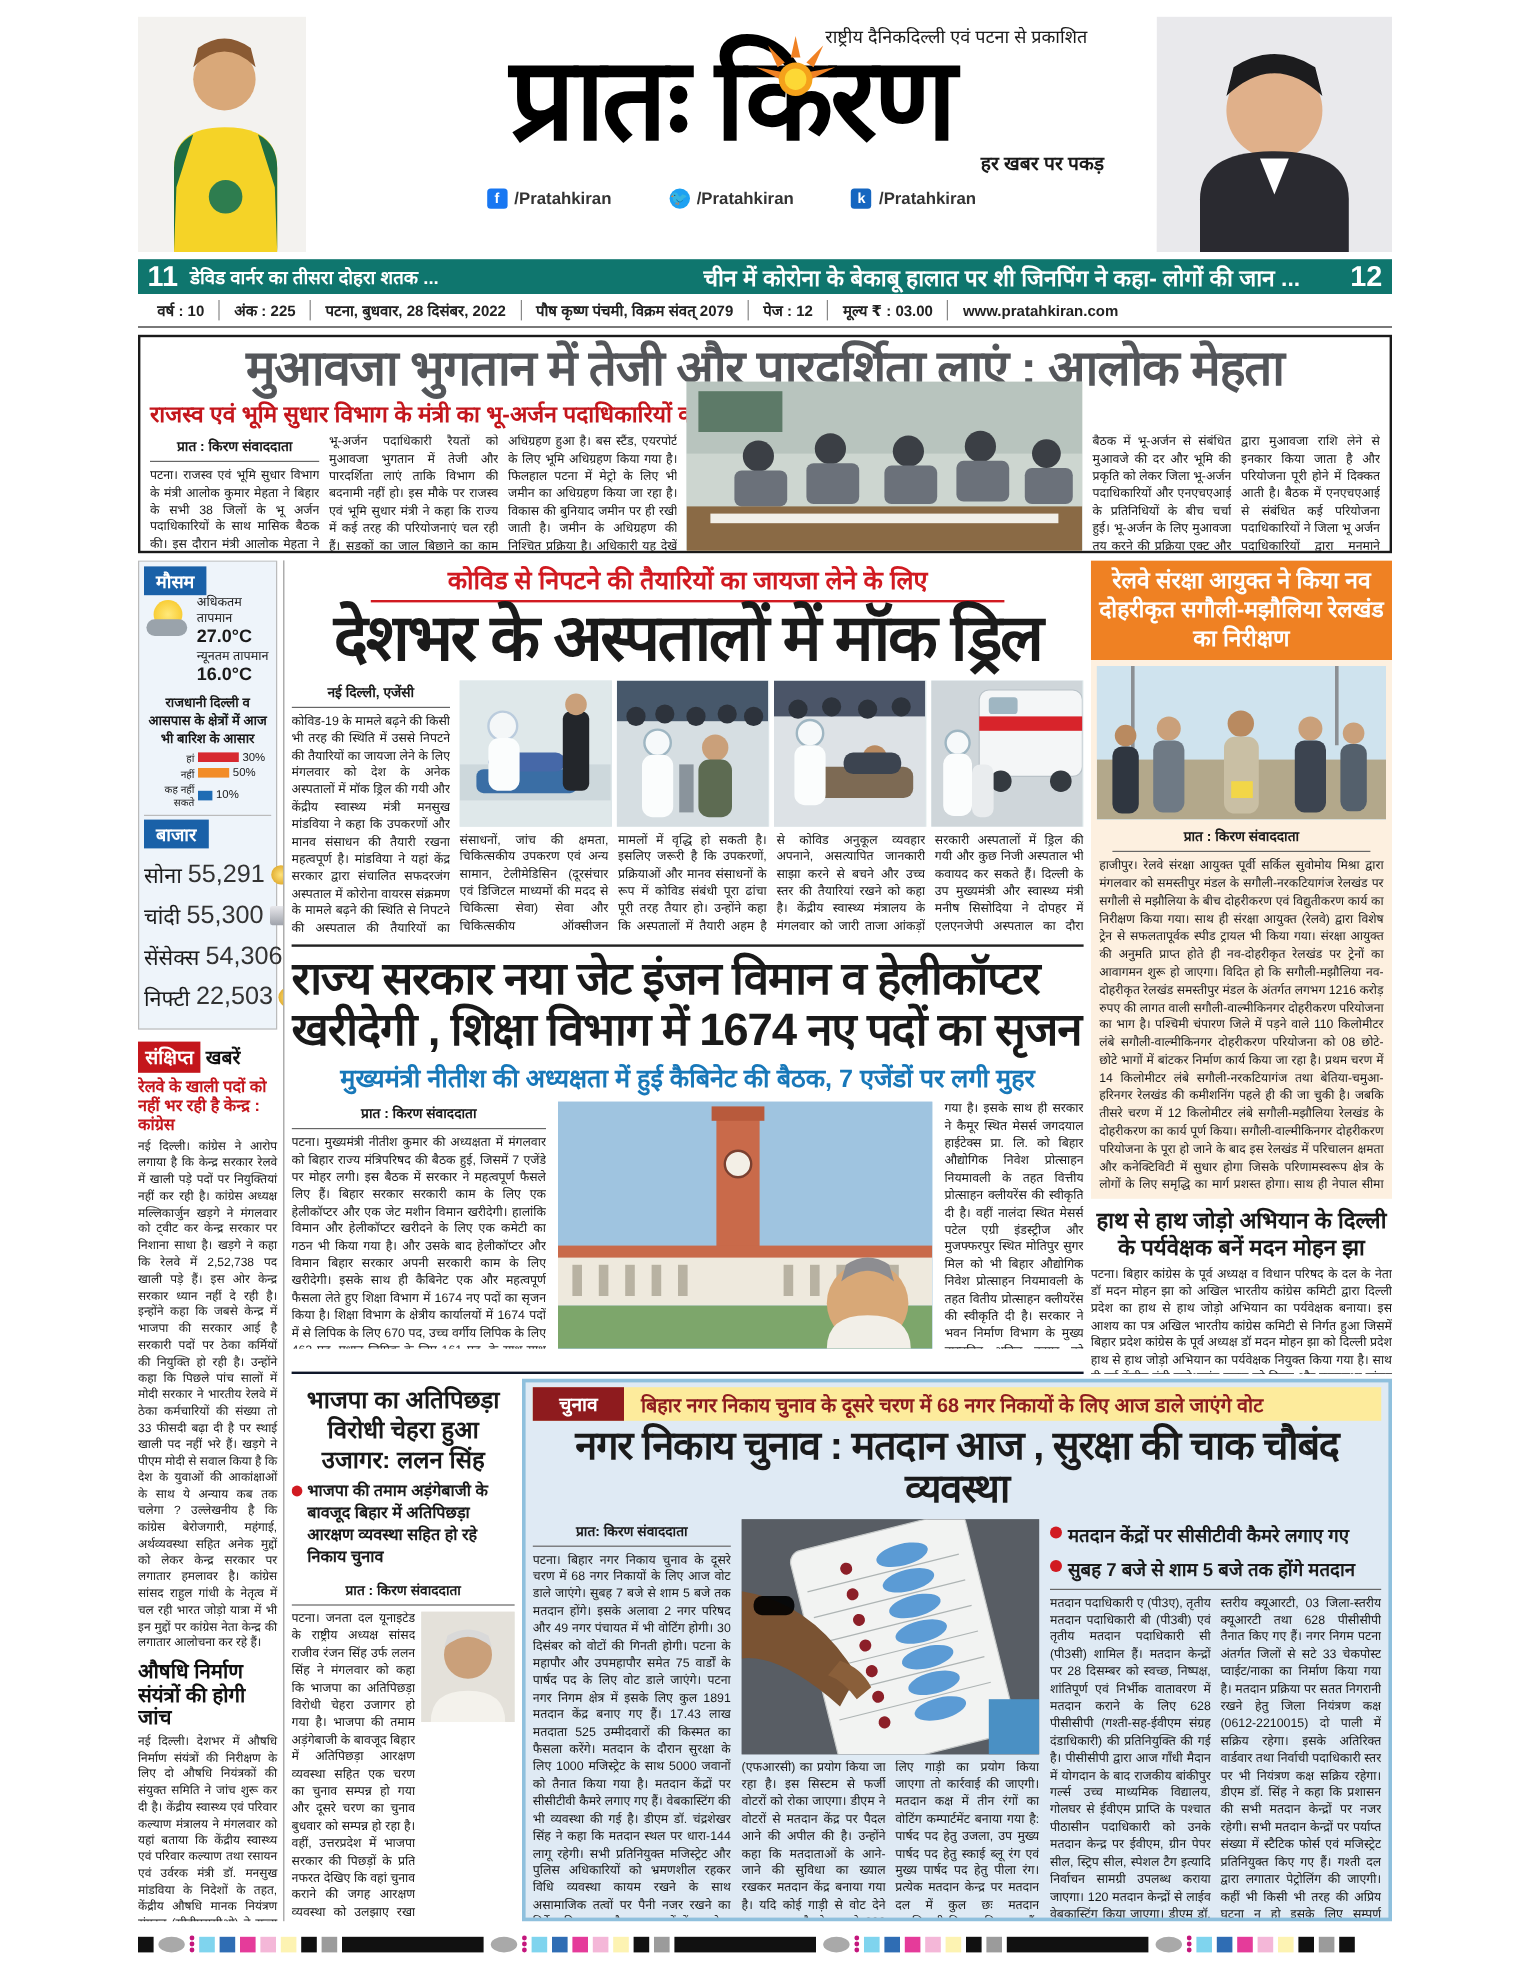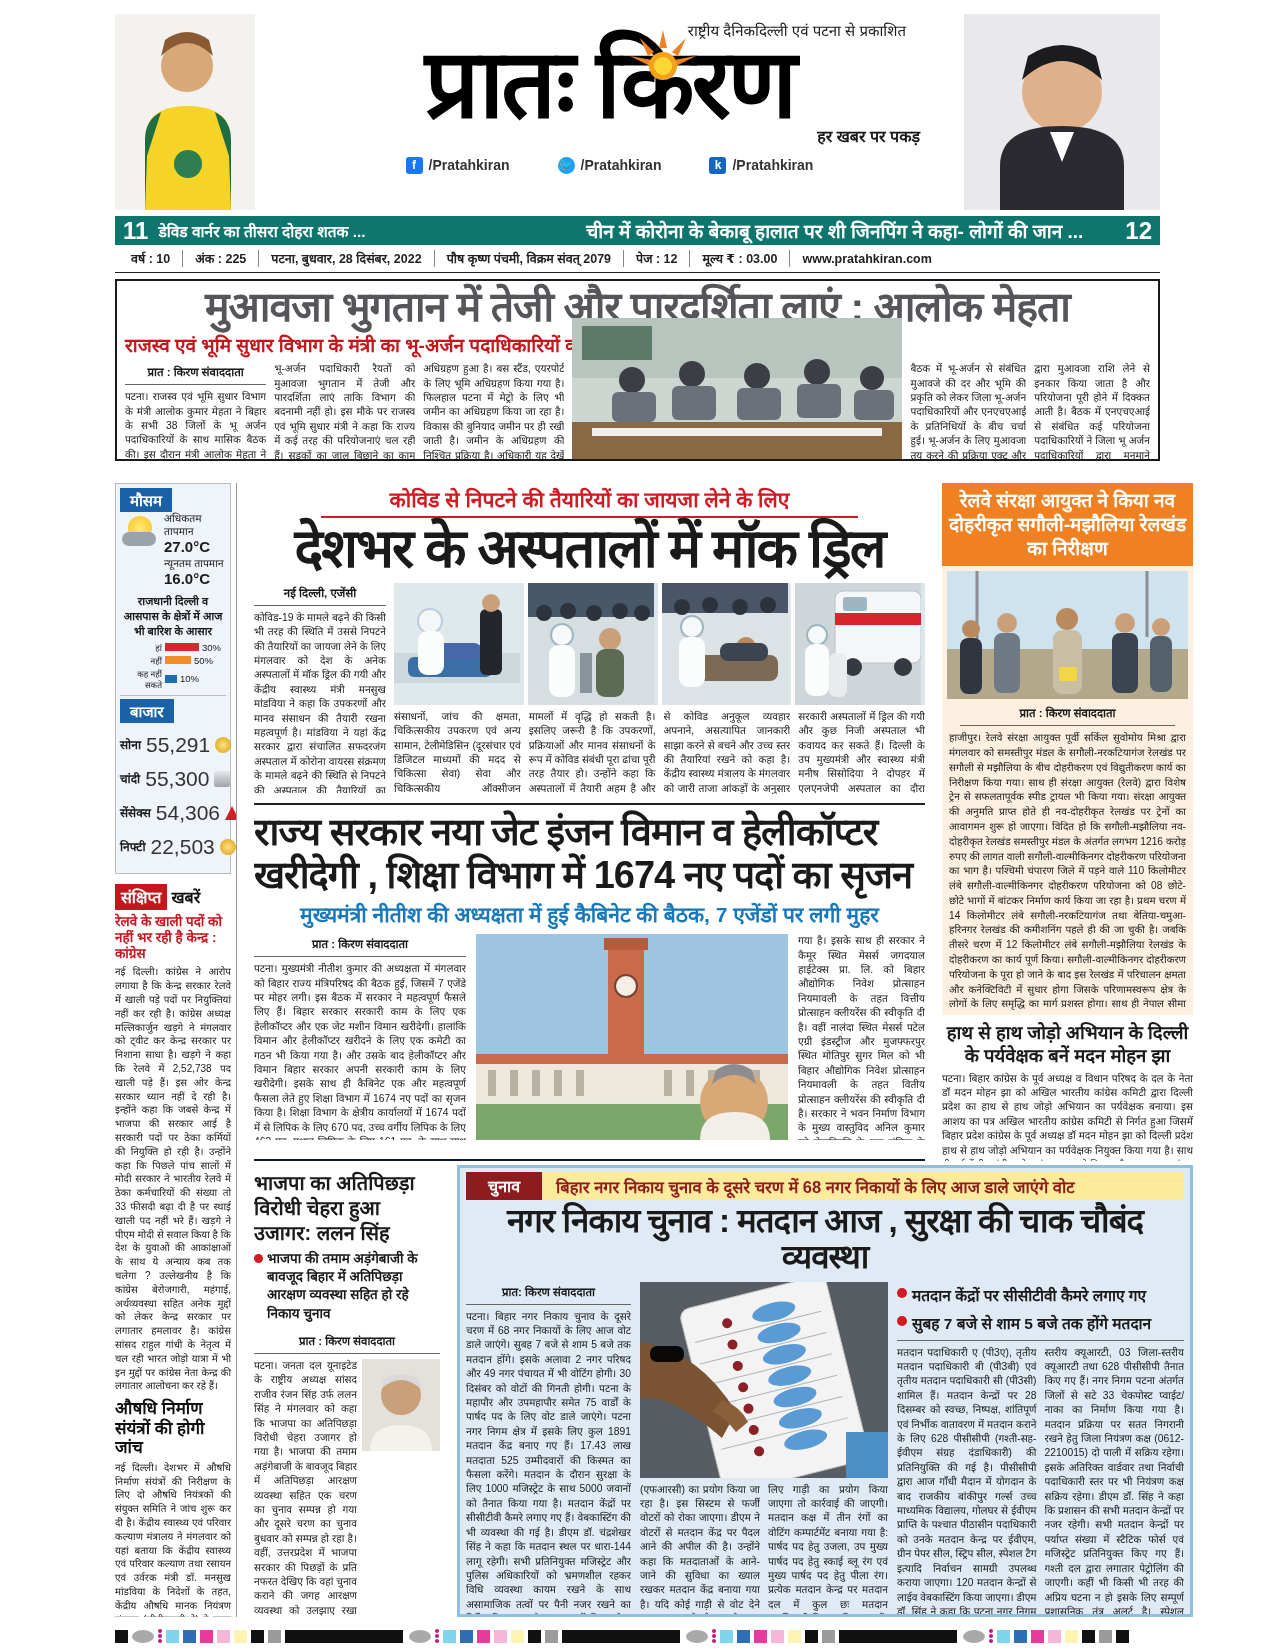--- a/index.html
+++ b/index.html
@@ -34,21 +34,21 @@
   .lead{border:2px solid #1a1a1a;margin-top:6px;padding:4px 8px 6px;height:182px;overflow:hidden}
   .lead-h{font-size:41px;font-weight:800;color:#54565a;text-align:center;letter-spacing:-1px;line-height:1.1}
   .lead-sub{color:#c4161c;font-weight:800;font-size:19px;margin:2px 0 4px;width:58%}
   .lead-row{display:flex;gap:8px}
   .bt{font-size:10.3px;line-height:1.4;text-align:justify;overflow:hidden}
   .byline{font-weight:bold;text-align:center;font-size:11.5px;border-bottom:1px solid #666;padding:2px 0 5px;margin-bottom:5px}
   .lead-c{width:150px;height:104px}
   .lead-ph{width:330px;height:150px;margin-top:-44px;background:#cfd8d2;flex:none}
   .lead-c.r{width:123px}
   
-  .main-grid{display:grid;grid-template-columns:122px 186px 468px 251px;grid-template-rows:322px 352px 452px;gap:4px 17px;margin-top:22px}
+  .main-grid{display:grid;grid-template-columns:122px 186px 468px 251px;grid-template-rows:322px 352px 452px;gap:4px 6px;margin-top:6px}
   .sidebar{grid-column:1;grid-row:1/4;border-right:1px solid #999;padding-right:5px;overflow:hidden}
   .mock{grid-column:2/4;grid-row:1;border-bottom:2px solid #222;overflow:hidden}
   .railcol{grid-column:4;grid-row:1/3;overflow:hidden}
   .cabinet{grid-column:2/4;grid-row:2;overflow:hidden;border-bottom:2px solid #0f172a}
   .lalan{grid-column:2;grid-row:3;overflow:hidden}
   .election{grid-column:3/5;grid-row:3;overflow:hidden}
   
   .box-head{background:#1a61a8;color:#fff;font-weight:800;font-size:15px;display:inline-block;padding:2px 10px}
   .weather{border:1px solid #bbb;background:#eef4fa;padding:4px;font-size:10.5px}
   .w-top{display:flex;gap:4px}
@@ -57,21 +57,21 @@
   .w-cloud{position:absolute;width:34px;height:14px;border-radius:8px;background:#9aa3ab;left:2px;top:16px}
   .w-temps{line-height:1.25}
   .w-temp{font-size:15px;font-weight:bold}
   .w-cap{font-weight:bold;text-align:center;margin:4px 0;font-size:11px}
   .poll-row{display:flex;align-items:center;gap:3px;margin:2px 0}
   .poll-lab{width:42px;text-align:right;font-size:8.5px}
   .poll-bar{height:8px}
   .poll-val{font-size:9.5px}
   .market{border-top:1px solid #bbb;padding-top:3px;margin-top:5px}
   .mk-row{display:flex;align-items:center;gap:5px;margin:10px 0}
-  .mk-lab{font-weight:700;font-size:12px}
+  .mk-lab{font-weight:400;font-size:18px}
   .mk-val{font-size:21px;color:#333}
   .mk-ic{width:16px;height:16px;flex:none}
   .coin{background:radial-gradient(#ffe27a,#d79b18);border-radius:50%}
   .silver{background:linear-gradient(#e8e8ec,#9fa3ab);border-radius:2px}
   .arrow-up{width:0;height:0;border-left:7px solid transparent;border-right:7px solid transparent;border-bottom:14px solid #d01f26}
   .briefs-head{display:flex;margin:10px 0 4px;font-weight:800;font-size:16px}
   .briefs-head .rd{background:#c4161c;color:#fff;padding:2px 6px}
   .briefs-head .bk{padding:2px 4px;color:#111}
   .brief-h1{color:#c4161c;font-weight:800;font-size:13.5px;line-height:1.2;margin:3px 0}
   .brief-h2{color:#111;font-weight:800;font-size:17px;line-height:1.15;margin:6px 0 3px}
@@ -95,21 +95,21 @@
   .madan{margin-top:6px}
   .madan-h{font-weight:800;font-size:18.5px;text-align:center;line-height:1.25;margin:4px 0}
   
   .cab-h{font-size:38px;font-weight:800;letter-spacing:-1px;line-height:1.12;margin-top:2px}
   .cab-sub{color:#1878b9;font-weight:800;font-size:21px;text-align:center;margin:4px 0 6px}
   .cab-row{display:flex;gap:10px}
   .cab-c{width:212px;height:212px}
   .cab-ph{width:312px;height:206px;background:#9fc4e0;flex:none}
   .cab-c.r{flex:1}
   
-  .lal-h{font-weight:800;font-size:20px;line-height:1.25;text-align:left;margin:6px 0 4px}
+  .lal-h{font-weight:800;font-size:20px;line-height:1.25;text-align:center;margin:6px 0 4px}
   .bullet{position:relative;padding-left:13px;font-weight:800;font-size:13.5px;line-height:1.35;margin:3px 0 8px}
   .bullet:before{content:"";position:absolute;left:0;top:4px;width:9px;height:9px;border-radius:50%;background:#d11a21}
   .lal-ph{float:right;width:78px;height:92px;background:#e7e4de;margin:0 0 4px 5px}
   
   .election{border:3px solid #8fc0dd;background:#dfeaf4;padding:4px 6px}
   .e-strip{display:flex;align-items:center;background:#fdeb9c;margin-bottom:3px}
   .e-lab{background:#8e1b1e;color:#fff;font-weight:800;font-size:16px;padding:3px 22px}
   .e-strip-t{color:#8e1b1e;font-weight:800;font-size:16.5px;padding:0 14px}
   .e-h{font-weight:800;font-size:33px;letter-spacing:-1px;text-align:center;line-height:1.1;margin:2px 0 6px}
   .e-row{display:flex;gap:9px}

